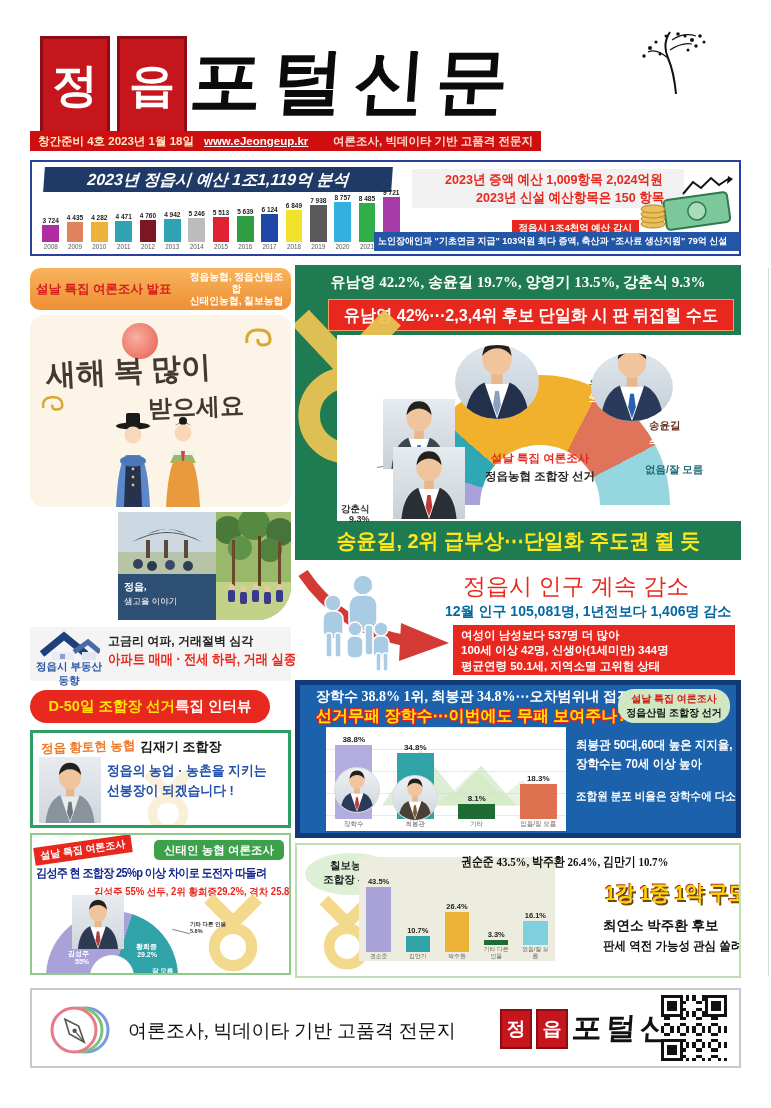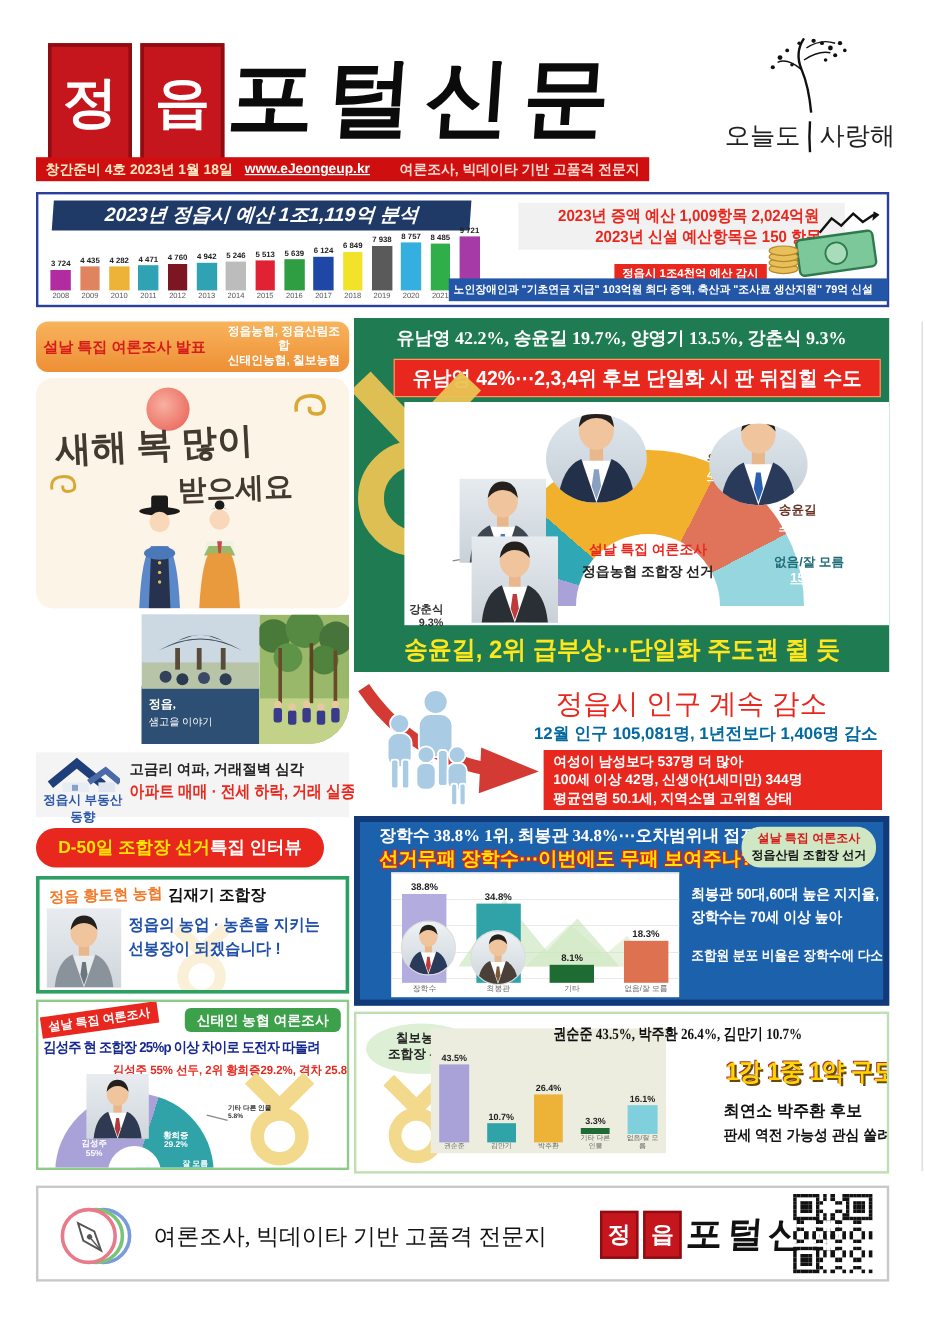--- a/index.html
+++ b/index.html
@@ -25,21 +25,21 @@
   
   .budget{left:30px;top:160px;width:711px;height:96px;border:2px solid #2a3f9e;background:#fff;box-sizing:border-box;}
   .budget-title{left:12px;top:5px;width:348px;height:25px;background:#203a68;color:#fff;font-weight:800;
                 font-style:italic;font-size:16px;line-height:25px;text-align:center;transform:skewX(-4deg);}
   .bars{left:8px;bottom:4px;width:362px;height:62px;display:flex;align-items:flex-end;gap:3px;}
   .bar-col{flex:1;display:flex;flex-direction:column;align-items:center;justify-content:flex-end;min-width:0;}
   .bar-val{font-size:6.5px;font-weight:700;color:#222;margin-bottom:1px;white-space:nowrap;}
   .bar-rect{width:78%;}
   .bar-cat{font-size:6.3px;color:#555;margin-top:1px;white-space:nowrap;}
   .budget-head{left:380px;top:7px;width:262px;background:#f1f1f1;padding:2px 5px;text-align:right;
-               color:#e8281e;font-weight:800;font-size:13.5px;line-height:1.3;margin-left:20px;}
+               color:#e8281e;font-weight:800;font-size:13.5px;line-height:1.3;}
   .watch-badge{right:100px;top:58px;background:#e8281e;color:#fff;font-size:9.5px;font-weight:700;padding:2px 7px;}
   .budget-note{left:342px;bottom:3px;width:366px;background:#2456a8;color:#fff;font-size:9.3px;font-weight:700;
                padding:3px 4px;box-sizing:border-box;}
 
   
   .lc-orange{left:30px;top:268px;width:261px;height:42px;border-radius:10px;
              background:linear-gradient(180deg,#f7b45c,#ee8f35);display:flex;align-items:center;box-sizing:border-box;padding:0 6px;}
   .lc-orange .t1{color:#d71a1a;font-weight:800;font-size:12.5px;width:152px;}
   .lc-orange .t2{color:#fff;font-weight:700;font-size:9.8px;line-height:1.25;text-align:center;flex:1;}
   .ny-card{left:30px;top:315px;width:261px;height:192px;background:#fdf4e8;border-radius:14px;overflow:hidden;}
@@ -70,21 +70,21 @@
   .kim-quote{left:74px;top:28px;color:#2050a8;font-weight:900;font-size:13.5px;line-height:1.5;transform:scaleX(.95);transform-origin:left top;}
   .sintaein{left:30px;top:833px;width:261px;height:142px;border:2px solid #8fca8a;background:#fff;box-sizing:border-box;overflow:hidden;}
   .st-corner{left:2px;top:6px;background:#e8281e;color:#fff;font-weight:800;font-size:10px;padding:2px 6px;transform:rotate(-8deg);}
   .st-badge{left:122px;top:5px;width:130px;height:20px;background:#3da14b;border-radius:5px;color:#fff;font-weight:800;
             font-size:11.5px;display:flex;align-items:center;justify-content:center;}
   .st-head{left:4px;top:30px;color:#16288f;font-weight:900;font-size:12px;letter-spacing:-.7px;transform:scaleX(.92);transform-origin:left center;white-space:nowrap;}
   .st-sub{left:62px;top:50px;color:#e8281e;font-weight:800;font-size:10px;transform:scaleX(.95);transform-origin:left center;white-space:nowrap;}
   .st-photo{left:40px;top:60px;width:52px;height:54px;background:linear-gradient(180deg,#e8ecf0,#cfd6dc);overflow:hidden;z-index:3;}
   .donut{left:14px;top:76px;width:132px;height:132px;border-radius:50%;}
   .donut-hole{left:58px;top:120px;width:44px;height:44px;border-radius:50%;background:#fff;}
-  .pie-lab{position:absolute;font-weight:700;color:#fff;line-height:1.2;text-align:center;}
+  .pie-lab{position:absolute;font-weight:700;color:#fff;line-height:1.2;text-align:right;}
   .st-l1{left:36px;top:115px;font-size:7px;}
   .st-l2{left:104px;top:108px;font-size:7px;}
   .st-l3{left:120px;top:132px;font-size:6.5px;}
   .st-note{left:158px;top:86px;color:#333;font-size:5.5px;font-weight:700;line-height:1.3;}
   .st-line{left:140px;top:96px;width:18px;height:1px;background:#888;transform:rotate(14deg);}
 
   
   .green-box{left:295px;top:265px;width:446px;height:295px;background:#1f7b51;overflow:hidden;}
   .gp-results{left:0;top:8px;width:446px;text-align:center;color:#fff;font-weight:800;font-size:15px;
               font-family:"Liberation Serif",serif;white-space:nowrap;}
@@ -174,27 +174,20 @@
       <circle cx="66" cy="18" r="1.7" fill="#111"></circle>
         <circle cx="20" cy="20" r="2" fill="#111"></circle>
         <circle cx="26" cy="14" r="1.6" fill="#111"></circle>
       <circle cx="14" cy="28" r="1.7" fill="#111"></circle>
         <circle cx="30" cy="26" r="1.5" fill="#111"></circle>
         <circle cx="48" cy="6" r="1.8" fill="#111"></circle>
       <circle cx="58" cy="22" r="1.5" fill="#111"></circle>
         <circle cx="36" cy="8" r="1.5" fill="#111"></circle>
         <circle cx="74" cy="14" r="1.5" fill="#111"></circle>
     </svg>
-    <div class="slogan" style="justify-content:center;">
-      <span>오늘도</span>
-      <svg width="8" height="26" viewBox="0 0 8 26">
-          <path d="M4 0 Q3 14 4 26" stroke="#111" stroke-width="2" fill="none"></path>
-        </svg>
-      <span>사랑해</span>
-    </div>
   </div>
 
   <div class="abs info-bar">
     <span class="info-left">
       <span>창간준비 4호  2023년 1월 18일</span>
       <span class="info-url">www.eJeongeup.kr</span>
     </span>
     <span class="info-right">여론조사, 빅데이타 기반 고품격 전문지</span>
   </div>
 

